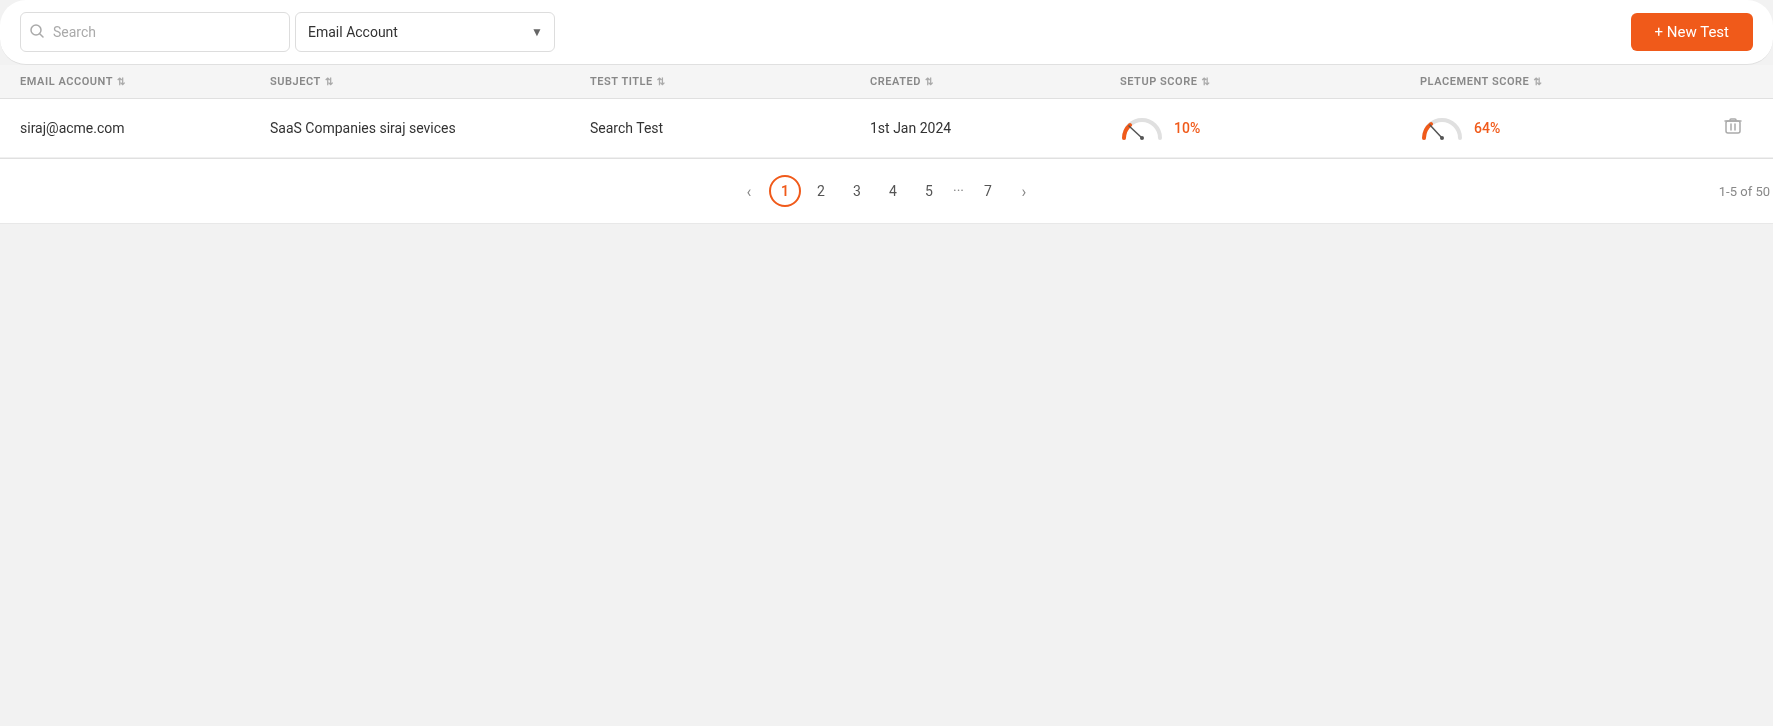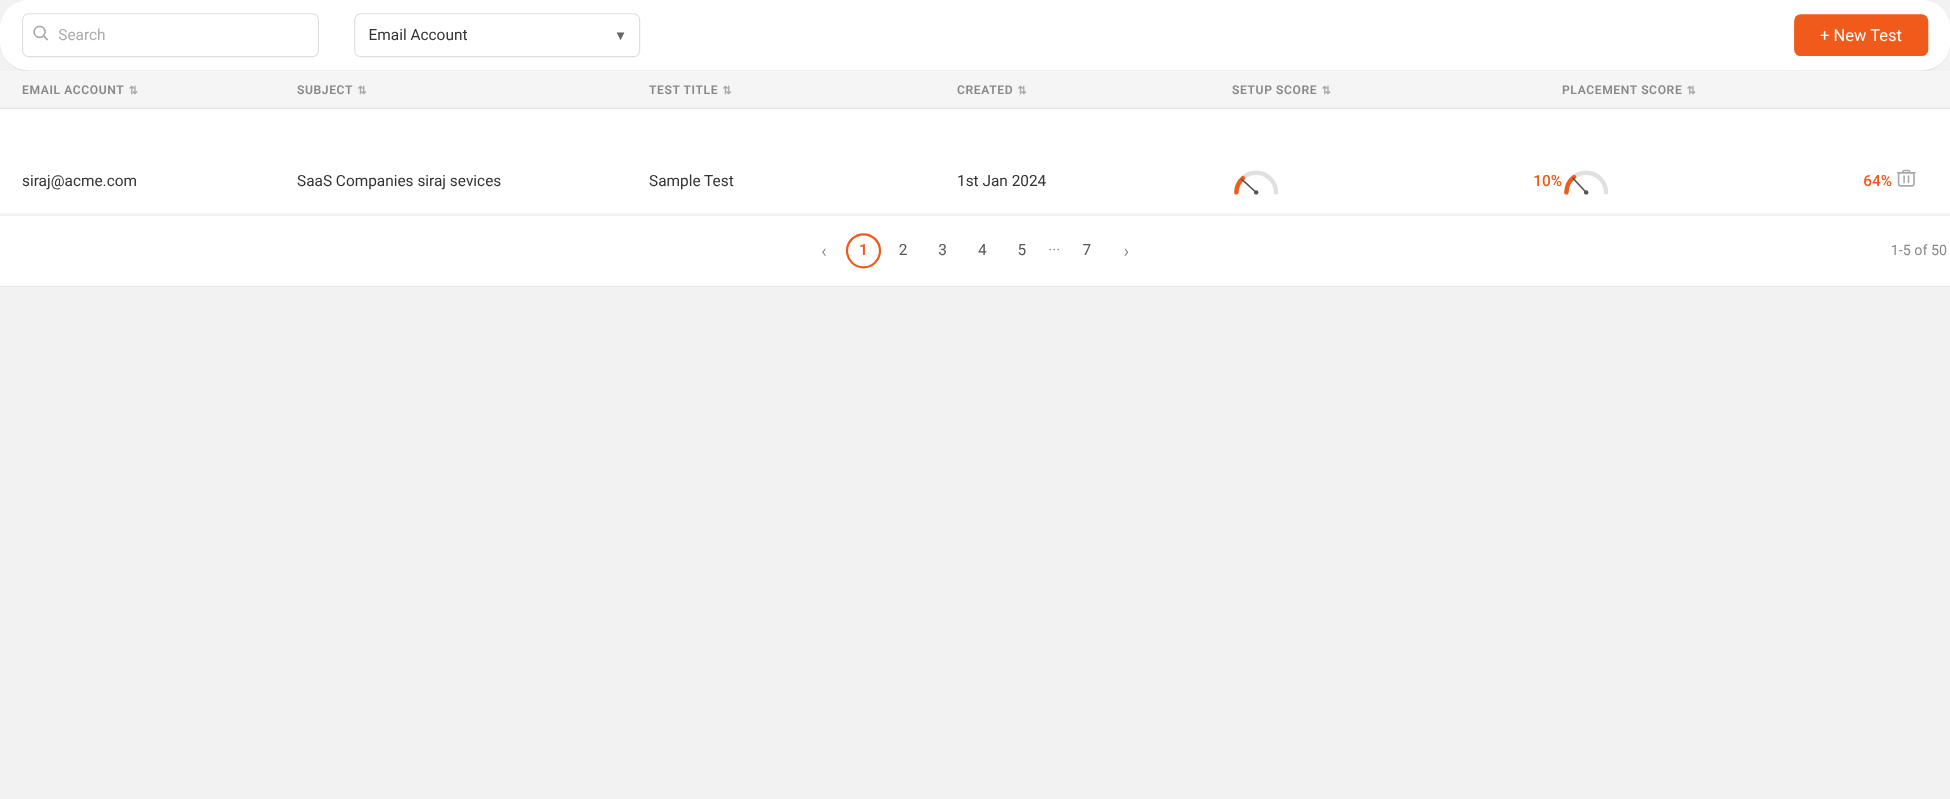--- a/index.html
+++ b/index.html
@@ -14,21 +14,21 @@
       width: 1773px;
       min-height: 726px;
     }
 
     .toolbar {
       display: flex;
       align-items: center;
       padding: 12px 20px;
       background: #ffffff;
       border-bottom: 1px solid #e0e0e0;
-      gap: 32px;
+      gap: 5px;
       border-radius: 26px;
     }
 
     .search-wrapper {
       position: relative;
       display: flex;
       align-items: center;
     }
 
     .search-icon-wrap {
@@ -133,28 +133,26 @@
       grid-template-columns: 250px 320px 280px 250px 300px 300px 60px;
       padding: 14px 20px;
       border-bottom: 1px solid #f0f0f0;
       align-items: center;
       background: #fff;
     }
 
     .cell {
       font-size: 14px;
       color: #333;
-      margin-top: 36px;
     }
 
     .score-cell {
       display: flex;
       align-items: center;
       gap: 10px;
-      justify-content: space-between;
     }
 
     .gauge-svg {
       width: 44px;
       height: 24px;
     }
 
     .score-text-orange {
       color: #f05a1a;
       font-size: 14px;
@@ -283,21 +281,21 @@
     <div class="header-cell">
       <span>PLACEMENT SCORE</span>
       <span class="sort-icon">⇅</span>
     </div>
     <div class="header-cell"></div>
   </div>
 
   <div class="table-row">
     <div class="cell">siraj@acme.com</div>
     <div class="cell">SaaS Companies siraj sevices</div>
-    <div class="cell">Sample Test</div>
+    <div class="cell">Search Test</div>
     <div class="cell">1st Jan 2024</div>
     <div class="cell score-cell">
 
       <svg class="gauge-svg" viewBox="0 0 44 24">
 
         <path d="M 4 22 A 18 18 0 0 1 40 22" fill="none" stroke="#e0e0e0" stroke-width="4" stroke-linecap="round"></path>
 
         <path d="M 4 22 A 18 18 0 0 1 10 9" fill="none" stroke="#f05a1a" stroke-width="4" stroke-linecap="round"></path>
 
         <line x1="22" y1="22" x2="9" y2="10" stroke="#555" stroke-width="1.5" stroke-linecap="round"></line>

